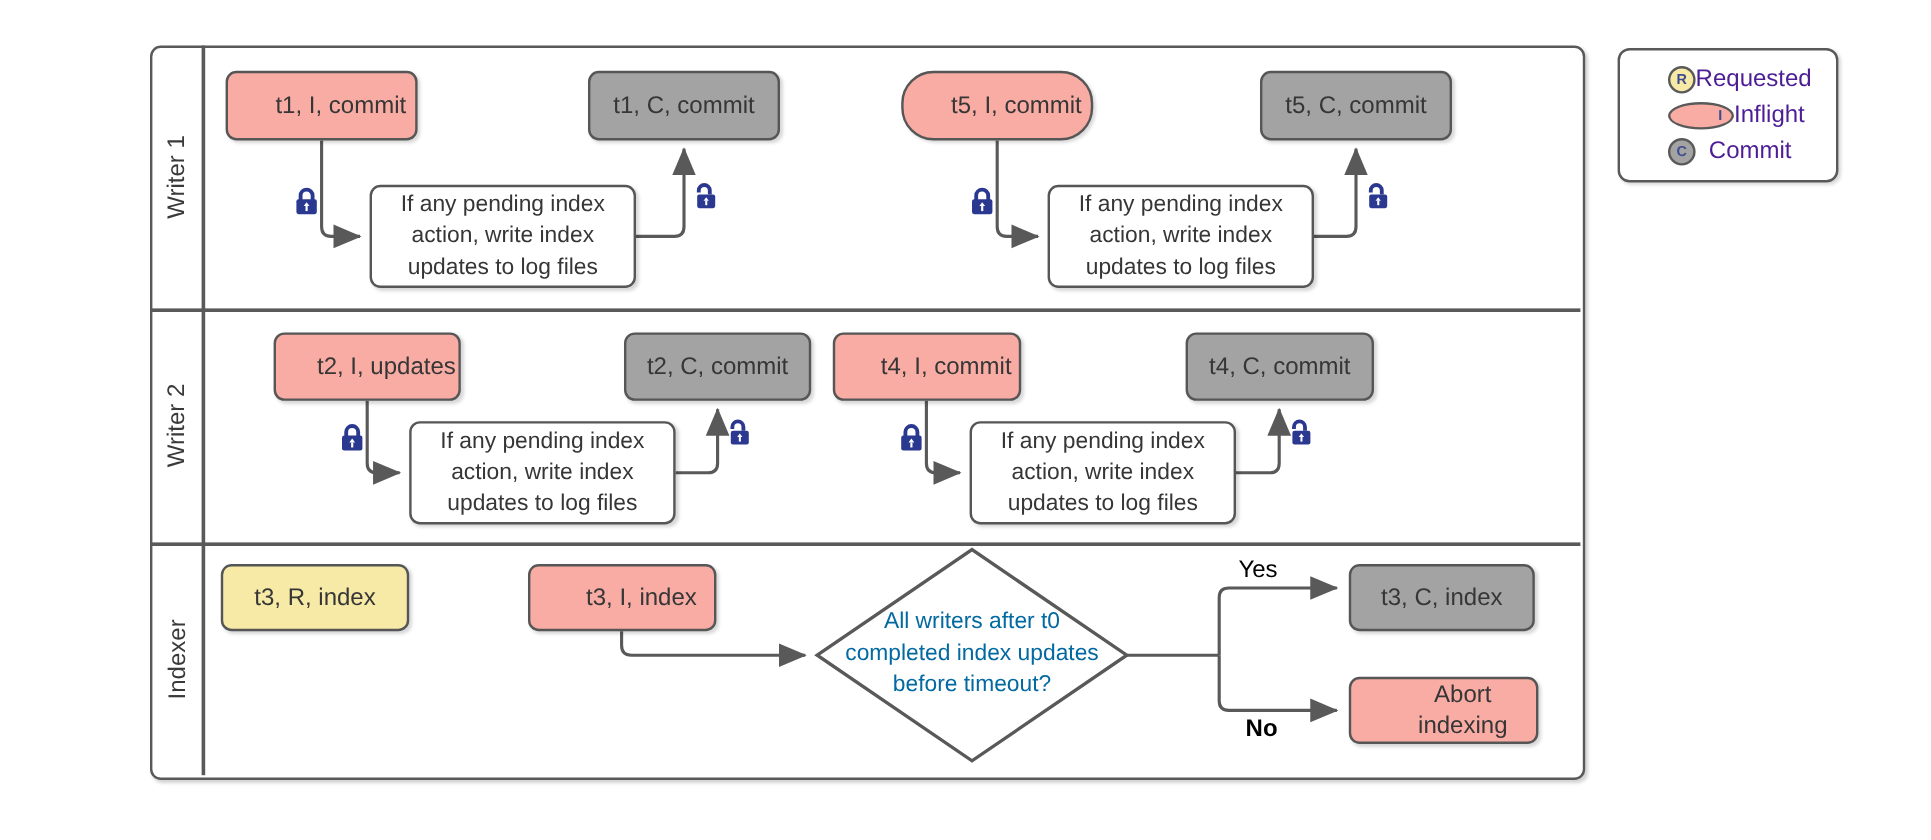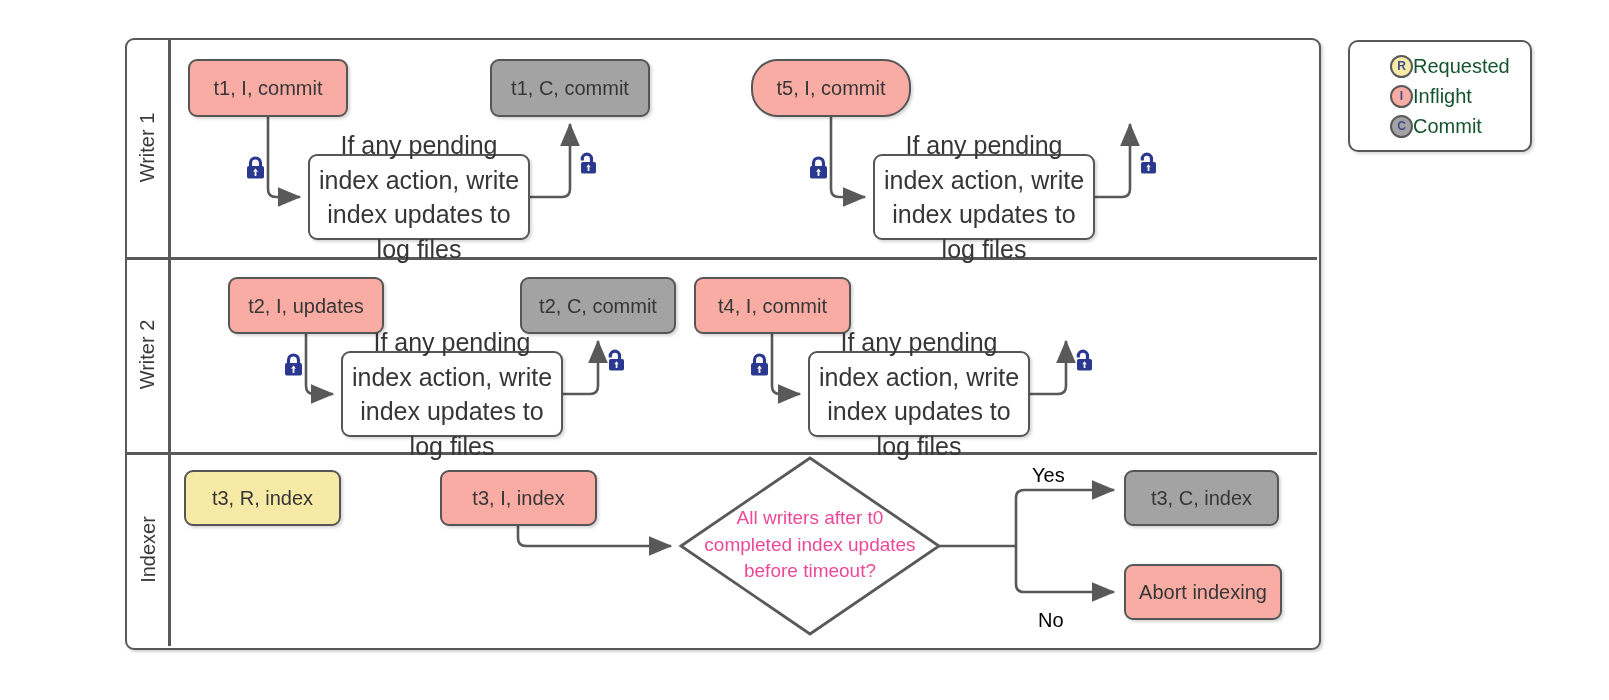--- a/index.html
+++ b/index.html
@@ -19,45 +19,45 @@
     position:absolute;left:127px;width:42px;display:flex;align-items:center;justify-content:center;
   }
   .lane-label span{transform:rotate(-90deg);white-space:nowrap;font-size:20px;color:#3a3a3a;}
   
   .node{
     position:absolute;border:2.5px solid #565656;border-radius:9px;
     display:flex;align-items:center;justify-content:center;text-align:center;
     font-size:20px;color:#363636;box-shadow:2px 2px 3px rgba(0,0,0,0.16);
     box-sizing:border-box;line-height:1.3;
   }
-  .fill-inflight{background:#F8ACA4;}
+  .fill-inflight{background:#F8ACA4;padding-left:32px;}
   .fill-commit{background:#a3a3a3;}
   .fill-requested{background:#F7E9A6;}
-  .fill-action{background:#ffffff;font-size:25px;line-height:1.38;padding:2px 4px;}
+  .fill-action{background:#ffffff;font-size:19px;line-height:1.38;padding:2px 4px;}
   .edge-label{position:absolute;font-size:20px;color:#000000;}
   .diamond-text{
     position:absolute;left:694px;top:505px;width:232px;text-align:center;
-    font-size:19px;line-height:1.4;color:#ec4899;
+    font-size:19px;line-height:1.4;color:#0369a1;
   }
   svg.overlay{position:absolute;left:0;top:0;width:1609px;height:700px;pointer-events:none;}
   
   .legend{
     position:absolute;left:1348px;top:40px;width:184px;height:112px;
     border:2.5px solid #595959;border-radius:10px;background:#fff;
     box-shadow:2px 2px 3px rgba(0,0,0,0.15);
     display:flex;flex-direction:column;justify-content:center;gap:4px;padding:4px 0;
     box-sizing:border-box;
   }
   .legend-row{display:flex;align-items:center;height:26px;padding-left:40px;}
   .legend-circle{
     width:19px;height:19px;border:2.5px solid #595959;border-radius:50%;
     display:flex;align-items:center;justify-content:center;
     font-size:12px;font-weight:bold;color:#3E4C8F;flex:0 0 auto;
   }
-  .legend-label{flex:1;text-align:left;font-size:20px;color:#14532d;padding-right:26px;}
+  .legend-label{flex:1;text-align:center;font-size:20px;color:#4c1d95;padding-right:26px;}
 </style>
 </head>
 <body>
 
 <div id="canvas">
 
   <div class="frame"></div>
   <div class="vline"></div>
   <div class="hline" style="top:257px;"></div>
   <div class="hline" style="top:452px;"></div>
@@ -149,32 +149,34 @@
       <path d="M13.5 12.3 L11.3 15.2 H15.7 Z" fill="#fff"></path>
         <rect x="12.7" y="15.2" width="1.7" height="3.8" fill="#fff"></rect>
     </g>
   </svg>
 
   <div class="node fill-inflight" style="left:188px;top:59px;width:160px;height:58px;">t1, I, commit</div>
   <div class="node fill-action" style="left:308px;top:154px;width:222px;height:86px;">If any pending index action, write index updates to log files</div>
   <div class="node fill-commit" style="left:490px;top:59px;width:160px;height:58px;">t1, C, commit</div>
   <div class="node fill-inflight" style="left:751px;top:59px;width:160px;height:58px;border-radius:27px;">t5, I, commit</div>
   <div class="node fill-action" style="left:873px;top:154px;width:222px;height:86px;">If any pending index action, write index updates to log files</div>
+  <div class="node fill-commit" style="left:1050px;top:59px;width:160px;height:58px;">t5, C, commit</div>
 
   <div class="node fill-inflight" style="left:228px;top:277px;width:156px;height:57px;">t2, I, updates</div>
   <div class="node fill-action" style="left:341px;top:351px;width:222px;height:86px;">If any pending index action, write index updates to log files</div>
   <div class="node fill-commit" style="left:520px;top:277px;width:156px;height:57px;">t2, C, commit</div>
   <div class="node fill-inflight" style="left:694px;top:277px;width:157px;height:57px;">t4, I, commit</div>
   <div class="node fill-action" style="left:808px;top:351px;width:222px;height:86px;">If any pending index action, write index updates to log files</div>
+  <div class="node fill-commit" style="left:988px;top:277px;width:157px;height:57px;">t4, C, commit</div>
 
   <div class="node fill-requested" style="left:184px;top:470px;width:157px;height:56px;">t3, R, index</div>
   <div class="node fill-inflight" style="left:440px;top:470px;width:157px;height:56px;">t3, I, index</div>
   <div class="diamond-text">All writers after t0 completed index updates before timeout?</div>
   <div class="edge-label" style="left:1032px;top:464px;">Yes</div>
-  <div class="edge-label" style="left:1038px;top:609px;">No</div>
+  <div class="edge-label" style="left:1038px;top:596px;font-weight:bold;">No</div>
   <div class="node fill-commit" style="left:1124px;top:470px;width:155px;height:56px;">t3, C, index</div>
   <div class="node fill-inflight" style="left:1124px;top:564px;width:158px;height:56px;">Abort indexing</div>
 
   <div class="legend">
     <div class="legend-row">
       <span class="legend-circle fill-requested">R</span>
       <span class="legend-label">Requested</span>
     </div>
     <div class="legend-row">
       <span class="legend-circle fill-inflight">I</span>

